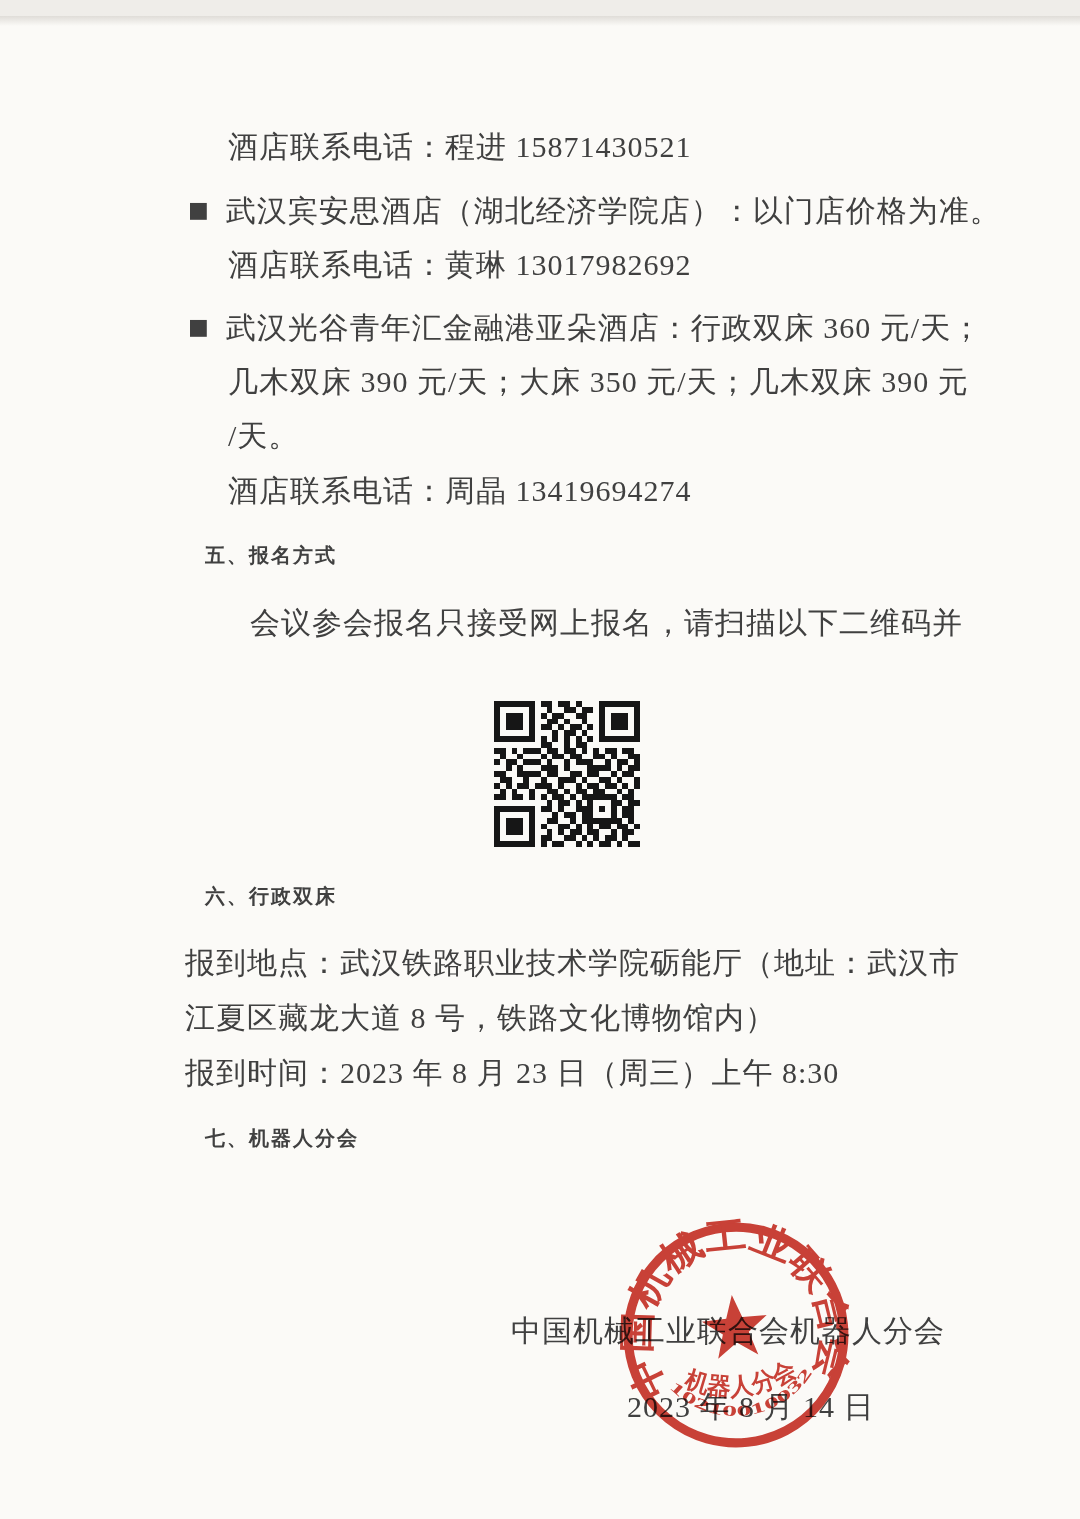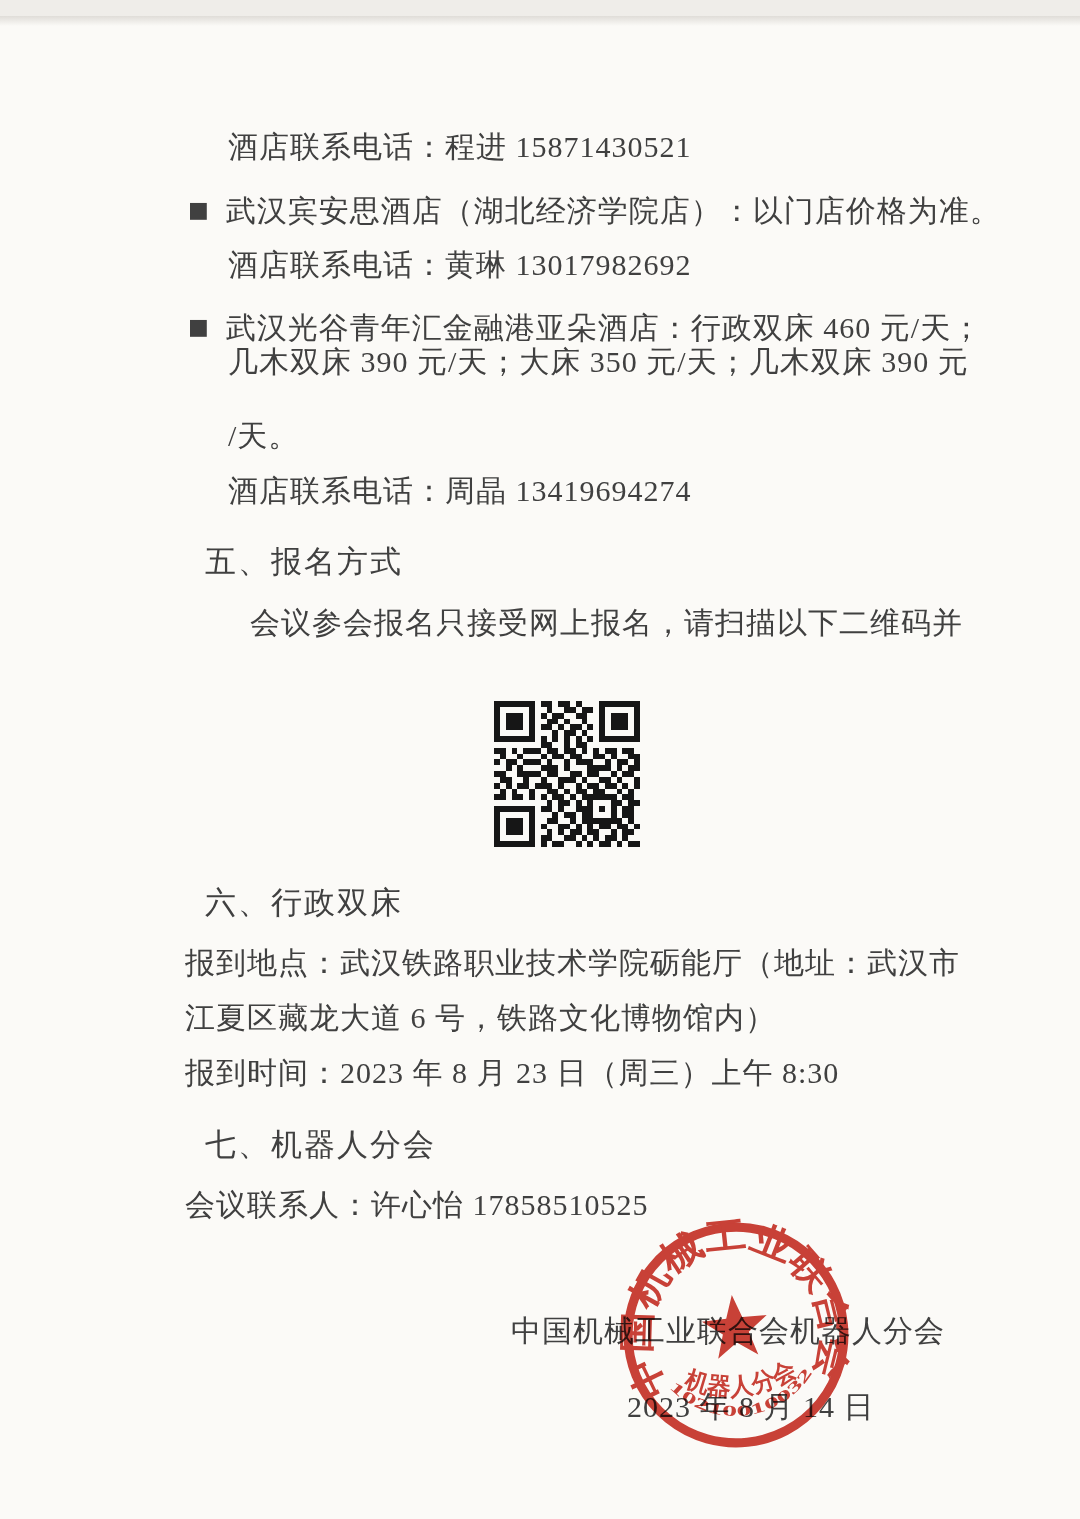--- a/index.html
+++ b/index.html
@@ -23,23 +23,23 @@
   }
   .line{
     position:absolute;
     font-size:30px;
     line-height:1.25;
     letter-spacing:1px;
     white-space:nowrap;
   }
   .heading{
     font-family:"Liberation Sans","DejaVu Sans",sans-serif;
-    font-weight:normal;
+    font-weight:bold;
     letter-spacing:2px;
-    font-size:31px;
+    font-size:20px;
   }
   .bullet-row{display:flex;align-items:flex-start;}
   .bullet-marker{
     font-size:22px;
     margin-right:16px;
     position:relative;top:4px;
     font-family:"DejaVu Sans",sans-serif;
   }
   .qr-box{
     position:absolute;left:494px;top:684px;width:146px;height:148px;
@@ -66,23 +66,23 @@
   <div class="line" style="left:228px;top:112px">酒店联系电话：程进 15871430521</div>
 
   <div class="line bullet-row" style="left:188px;top:176px">
     <span class="bullet-marker">■</span>
     <span>武汉宾安思酒店（湖北经济学院店）：以门店价格为准。</span>
   </div>
   <div class="line" style="left:228px;top:230px">酒店联系电话：黄琳 13017982692</div>
 
   <div class="line bullet-row" style="left:188px;top:293px">
     <span class="bullet-marker">■</span>
-    <span>武汉光谷青年汇金融港亚朵酒店：行政双床 460 元/天；</span>
+    <span>武汉光谷青年汇金融港亚朵酒店：行政双床 360 元/天；</span>
   </div>
-  <div class="line" style="left:228px;top:327px">几木双床 390 元/天；大床 350 元/天；几木双床 390 元</div>
+  <div class="line" style="left:228px;top:347px">几木双床 390 元/天；大床 350 元/天；几木双床 390 元</div>
   <div class="line" style="left:228px;top:401px">/天。</div>
   <div class="line" style="left:228px;top:456px">酒店联系电话：周晶 13419694274</div>
 
   <div class="line heading" style="left:205px;top:527px">五、报名方式</div>
   <div class="line" style="left:250px;top:588px">会议参会报名只接受网上报名，请扫描以下二维码并</div>
 
   <div class="qr-box">
     <svg id="qr-svg" fill="#161616" shape-rendering="crispEdges" viewBox="0 0 150 150">
         <rect x="0" y="0" width="6" height="6"></rect>
         <rect x="6" y="0" width="6" height="6"></rect>
@@ -423,25 +423,24 @@
         <rect x="108" y="144" width="6" height="6"></rect>
         <rect x="114" y="144" width="6" height="6"></rect>
         <rect x="126" y="144" width="6" height="6"></rect>
         <rect x="138" y="144" width="6" height="6"></rect>
         <rect x="144" y="144" width="6" height="6"></rect>
       </svg>
   </div>
 
   <div class="line heading" style="left:205px;top:868px">六、行政双床</div>
   <div class="line" style="left:185px;top:928px">报到地点：武汉铁路职业技术学院砺能厅（地址：武汉市</div>
-  <div class="line" style="left:185px;top:983px">江夏区藏龙大道 6 号，铁路文化博物馆内）</div>
+  <div class="line" style="left:185px;top:983px">江夏区藏龙大道 8 号，铁路文化博物馆内）</div>
   <div class="line" style="left:185px;top:1038px">报到时间：2023 年 8 月 23 日（周三）上午 8:30</div>
 
   <div class="line heading" style="left:205px;top:1110px">七、机器人分会</div>
-  <div class="line" style="left:185px;top:1170px">会议联系人：许心怡 17858510525</div>
 
   <div class="line sig" style="left:511px;top:1296px">中国机械工业联合会机器人分会</div>
   <div class="line sig" style="left:627px;top:1372px">2023 年 8 月 14 日</div>
 
   <svg class="seal" viewBox="0 0 240 240">
     <defs>
       <path id="ringPath" d="M 52.2 173 A 86 86 0 1 1 187.8 173" fill="none"></path>
       <path id="innerPath" d="M 62 164 A 120 120 0 0 0 178 164" fill="none"></path>
       <path id="numPath" d="M 45 160 A 90 90 0 0 0 195 160" fill="none"></path>
     </defs>

